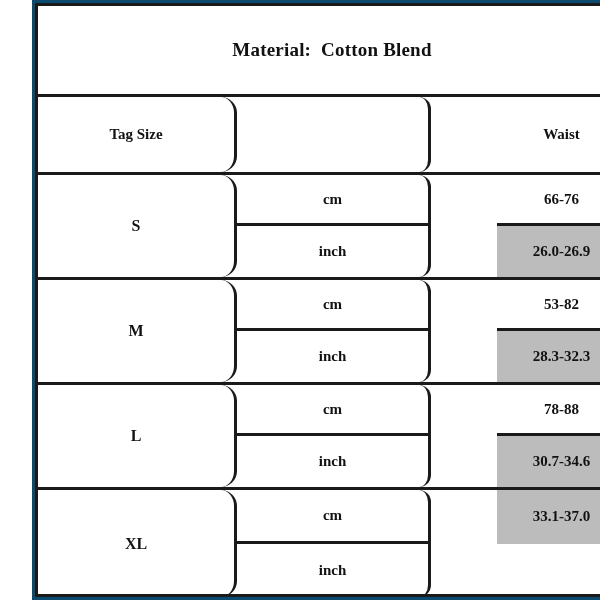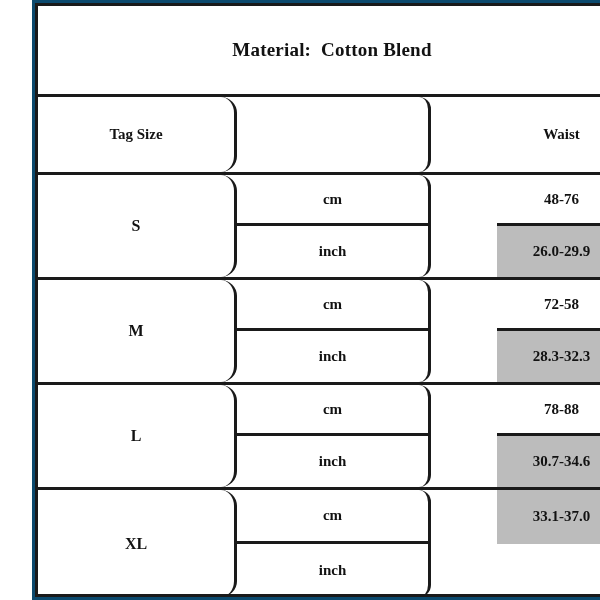--- a/index.html
+++ b/index.html
@@ -200,43 +200,43 @@
         <div class="col-unit">
           <div class="sub-row top">
             <span class="cell-text">cm</span>
           </div>
           <div class="sub-row">
             <span class="cell-text">inch</span>
           </div>
         </div>
         <div class="col-val">
           <div class="sub-row top">
-            <span class="cell-text">48-76</span>
-          </div>
-          <div class="sub-row shaded">
-            <span class="cell-text">26.0-29.9</span>
+            <span class="cell-text">66-76</span>
+          </div>
+          <div class="sub-row shaded">
+            <span class="cell-text">26.0-26.9</span>
           </div>
         </div>
       </div>
 
       <div class="size-block">
         <div class="col-tag">
           <span class="tag-text">M</span>
         </div>
         <div class="col-unit">
           <div class="sub-row top">
             <span class="cell-text">cm</span>
           </div>
           <div class="sub-row">
             <span class="cell-text">inch</span>
           </div>
         </div>
         <div class="col-val">
           <div class="sub-row top">
-            <span class="cell-text">72-58</span>
+            <span class="cell-text">53-82</span>
           </div>
           <div class="sub-row shaded">
             <span class="cell-text">28.3-32.3</span>
           </div>
         </div>
       </div>
 
       <div class="size-block">
         <div class="col-tag">
           <span class="tag-text">L</span>

